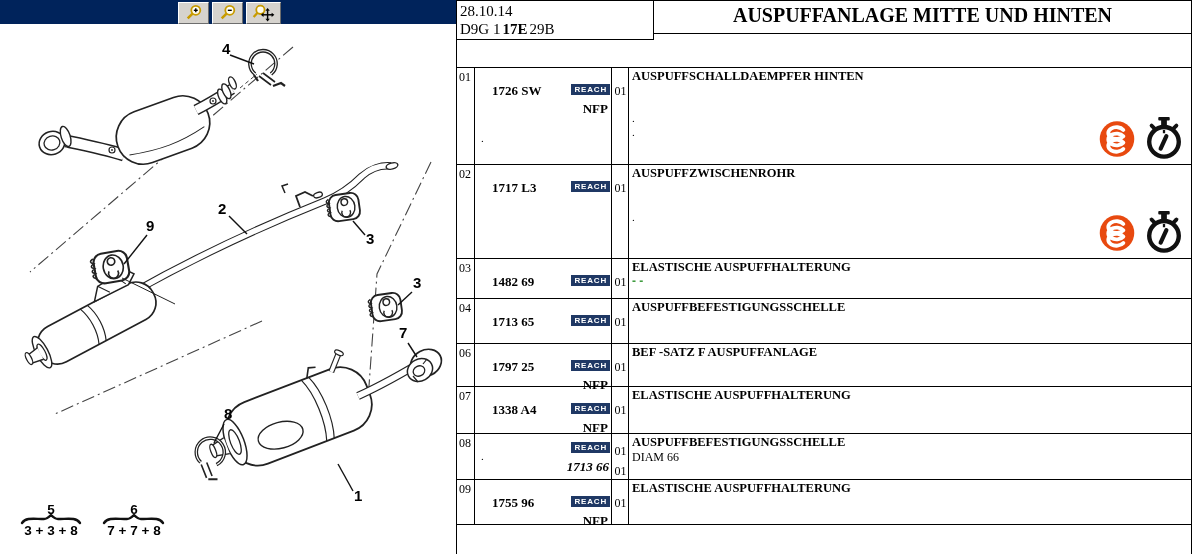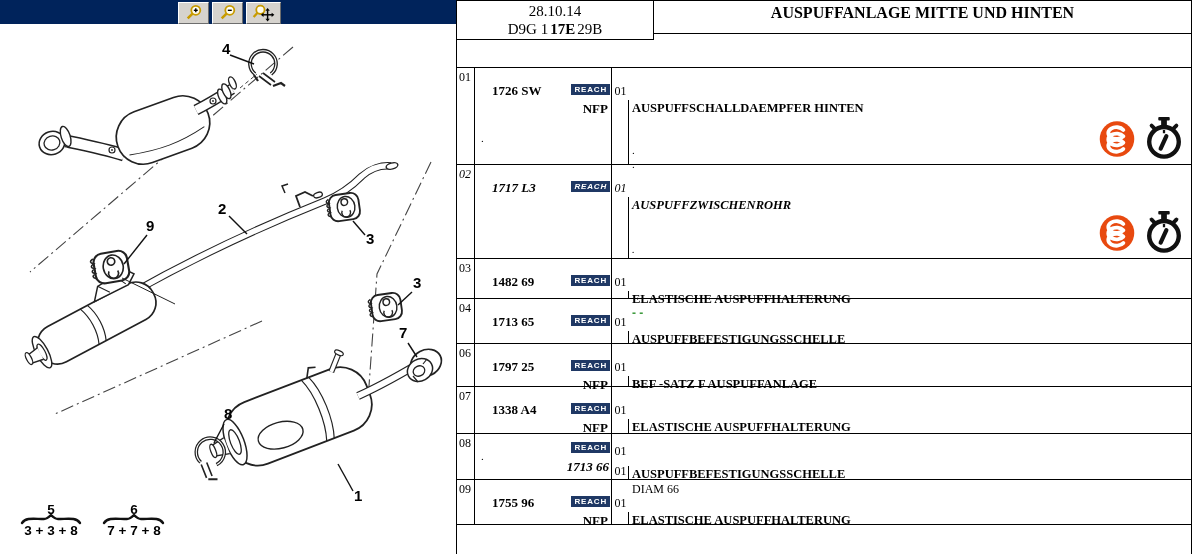--- a/index.html
+++ b/index.html
@@ -11,30 +11,30 @@
   #topbar{left:0;top:0;width:456px;height:24px;background:#00235B;}
   .toolbtn{position:absolute;top:2px;height:20px;background:#D6D3CE;
            border-top:1px solid #fff;border-left:1px solid #fff;
            border-right:1px solid #6d6d6d;border-bottom:1px solid #6d6d6d;
            display:flex;align-items:center;justify-content:center;cursor:pointer;}
 
   
   #ptable{left:456px;top:0;width:734px;height:553px;border:1px solid #000;background:#fff;}
   .hcell-left{left:0;top:0;width:197px;height:39px;border-right:1px solid #000;
               border-bottom:1px solid #000;padding:1px 3px;box-sizing:border-box;
-              font-size:15px;line-height:18px;text-align:center;}
+              font-size:15px;line-height:18px;}
   .hcell-right{left:197px;top:0;width:537px;height:33px;border-bottom:1px solid #000;
-               box-sizing:border-box;text-align:center;font-weight:bold;font-size:16px;
+               box-sizing:border-box;text-align:center;font-weight:bold;font-size:20px;
                padding-top:3px;}
   .code b{margin:4px 2px;}
   .prow{left:0;right:0;border-top:1px solid #000;}
   .c1{left:0;top:0;bottom:0;width:17px;}
   .c2{left:17px;top:0;bottom:0;width:137px;border-left:1px solid #000;}
   .c3{left:154px;top:0;bottom:0;width:17px;border-left:1px solid #000;}
-  .c4{left:171px;top:0;bottom:0;right:0;border-left:1px solid #000;margin-top:32px;}
+  .c4{left:171px;top:0;bottom:0;right:0;border-left:1px solid #000;}
   .pos{position:absolute;top:2px;left:2px;font-size:12px;}
   .part{position:absolute;top:15px;left:17px;font-size:13px;font-weight:bold;white-space:nowrap;}
   .part-it{position:absolute;top:25px;right:3px;font-size:13px;font-weight:bold;font-style:italic;white-space:nowrap;}
   .reach{position:absolute;top:16px;right:2px;background:#1F3864;color:#fff;
          font-family:"Liberation Sans",sans-serif;font-size:8px;font-weight:bold;
          letter-spacing:.8px;padding:2px 3px 1px 4px;line-height:8px;cursor:pointer;}
   .reach.hi{top:8px;}
   .nfp{position:absolute;top:33px;right:4px;font-size:13px;font-weight:bold;text-align:center;}
   .qty{position:absolute;top:16px;left:0;width:100%;text-align:center;font-size:12px;}
   .qty2{position:absolute;top:30px;left:0;width:100%;text-align:center;font-size:12px;}
@@ -263,21 +263,21 @@
           <rect x="16" y="1" width="12" height="3.6" rx="1" fill="#111"></rect>
           <line x1="9" y1="10" x2="13" y2="14" stroke="#111" stroke-width="4" stroke-linecap="round"></line>
           <line x1="35" y1="10" x2="31" y2="14" stroke="#111" stroke-width="4" stroke-linecap="round"></line>
           <line x1="22" y1="14.5" x2="22" y2="18" stroke="#111" stroke-width="2.4"></line>
           <line x1="24.5" y1="21" x2="18.5" y2="34" stroke="#111" stroke-width="4.4" stroke-linecap="round"></line>
         </svg>
       </span>
     </div>
   </div>
 
-  <div class="abs prow" style="top:163px;height:94px;font-style:italic;">
+  <div class="abs prow" style="top:163px;height:94px;">
     <div class="abs c1">
         <span class="pos">02</span>
       </div>
     <div class="abs c2">
       <span class="part">1717 L3</span>
       <span class="reach">REACH</span>
     </div>
     <div class="abs c3">
         <span class="qty">01</span>
       </div>

